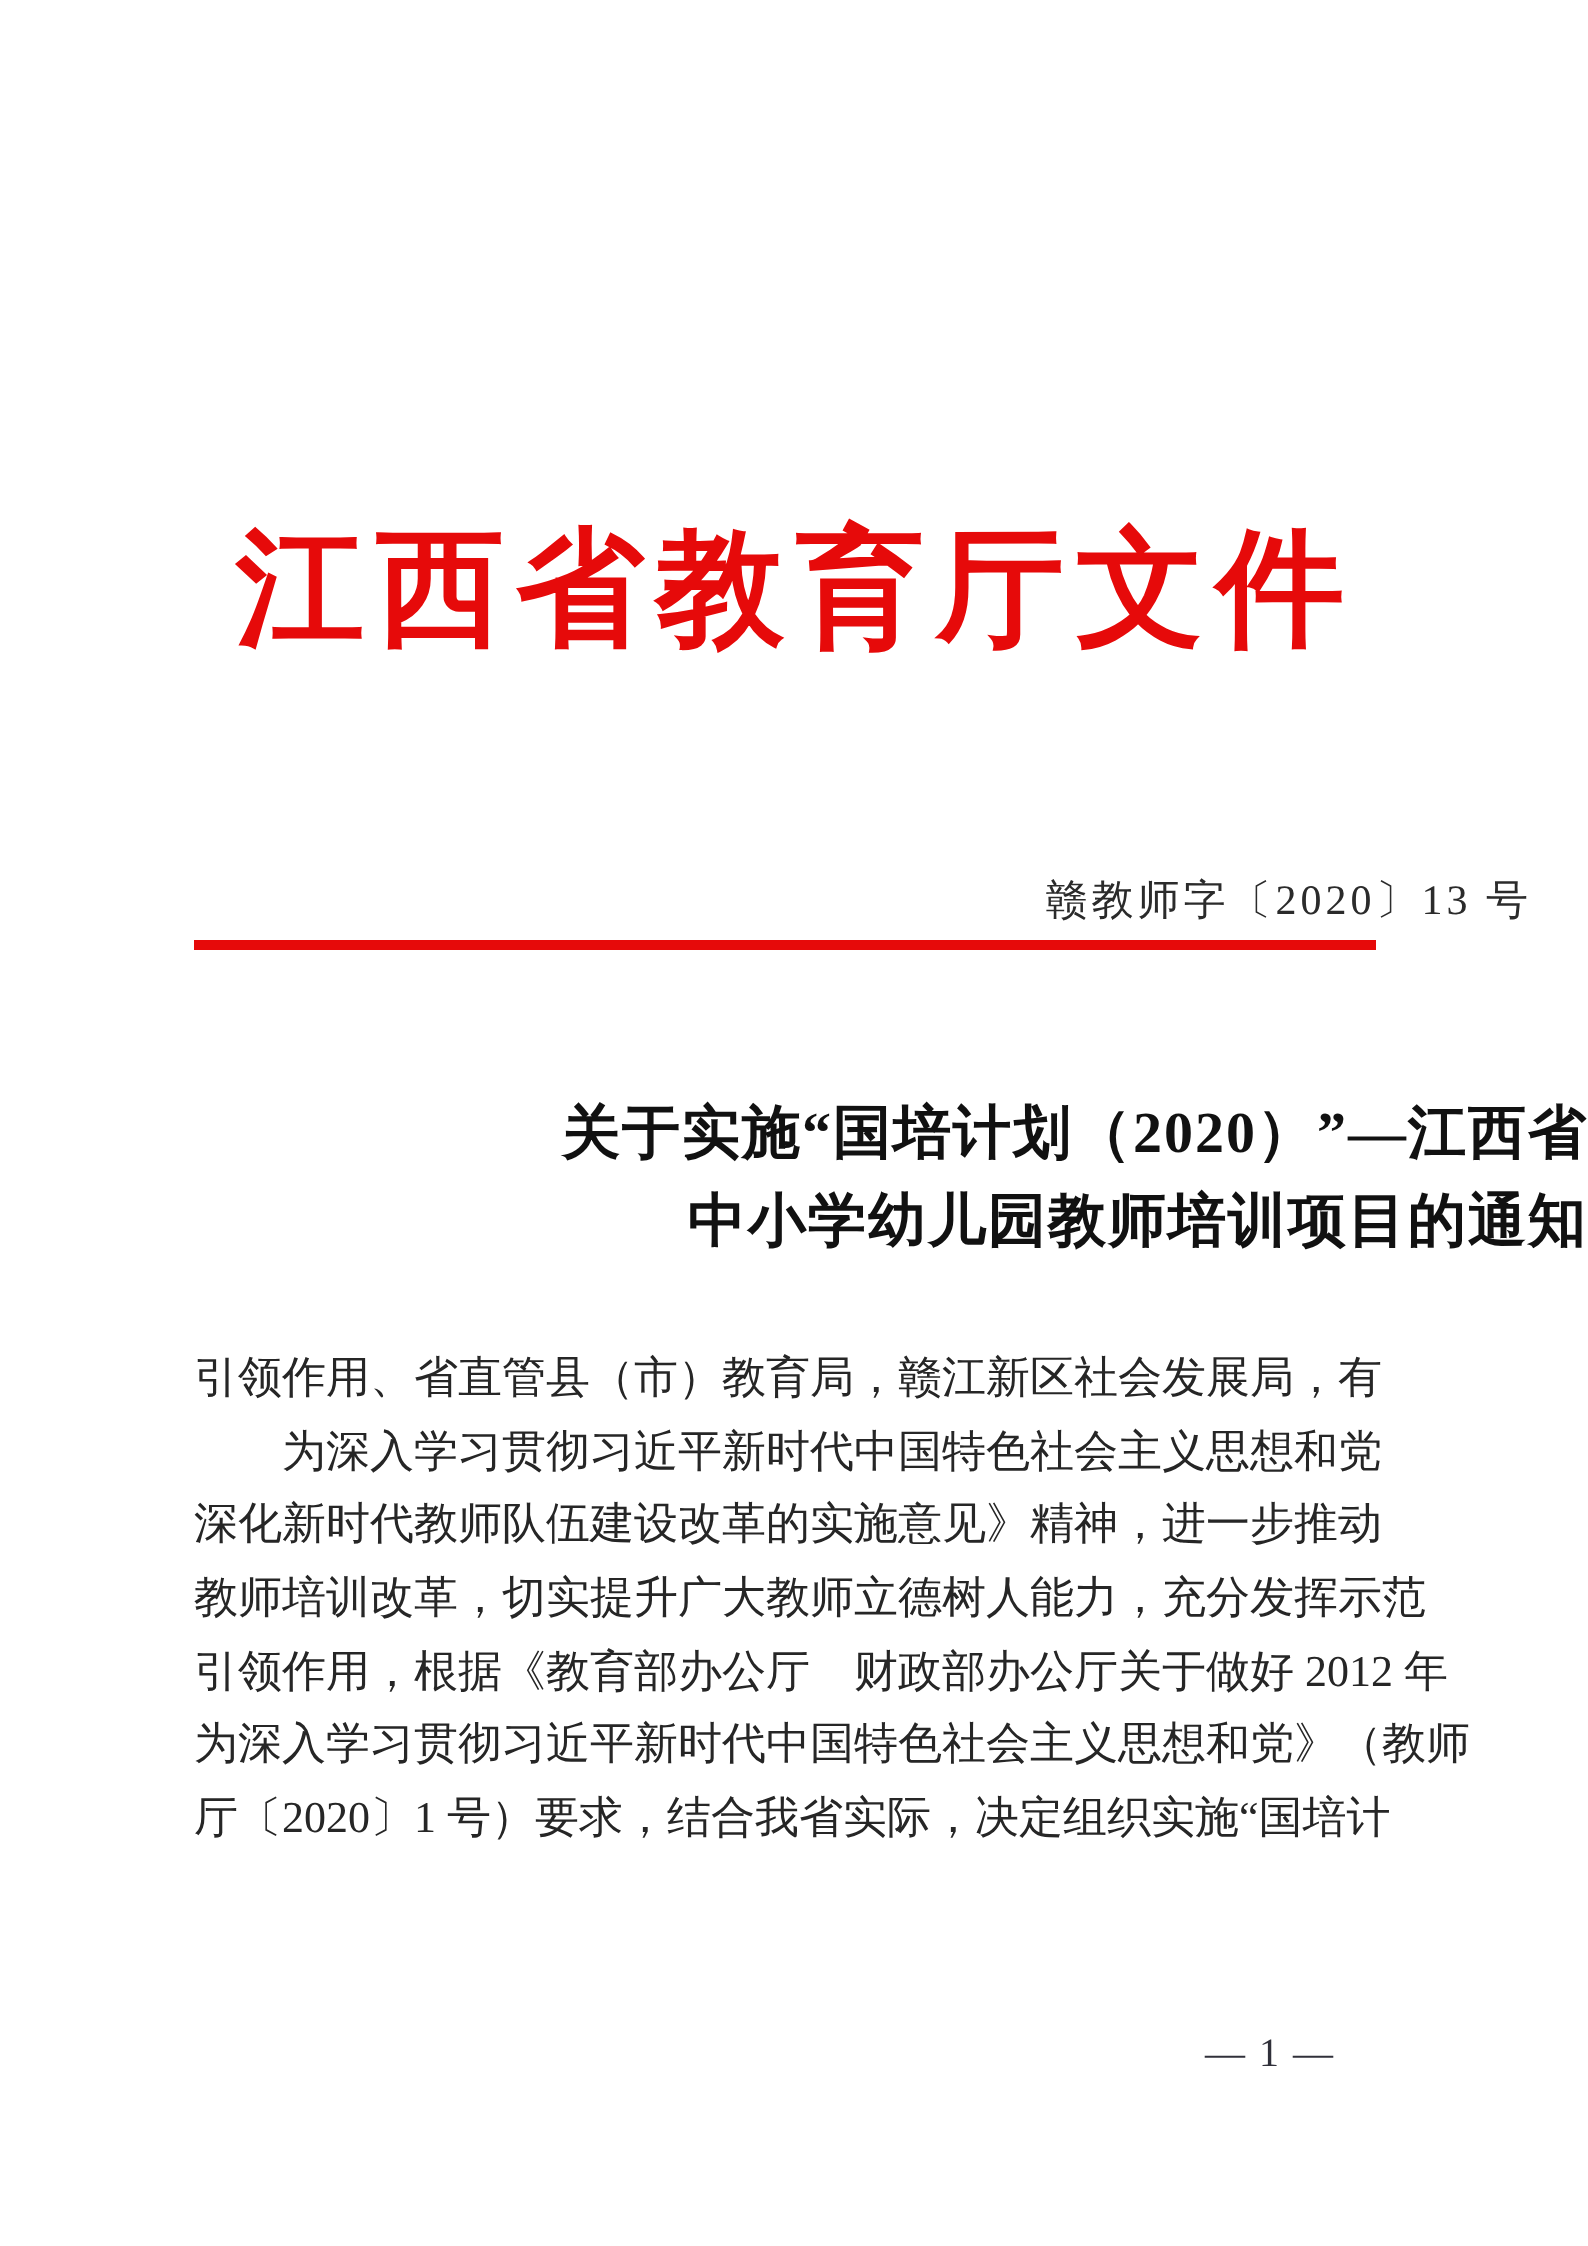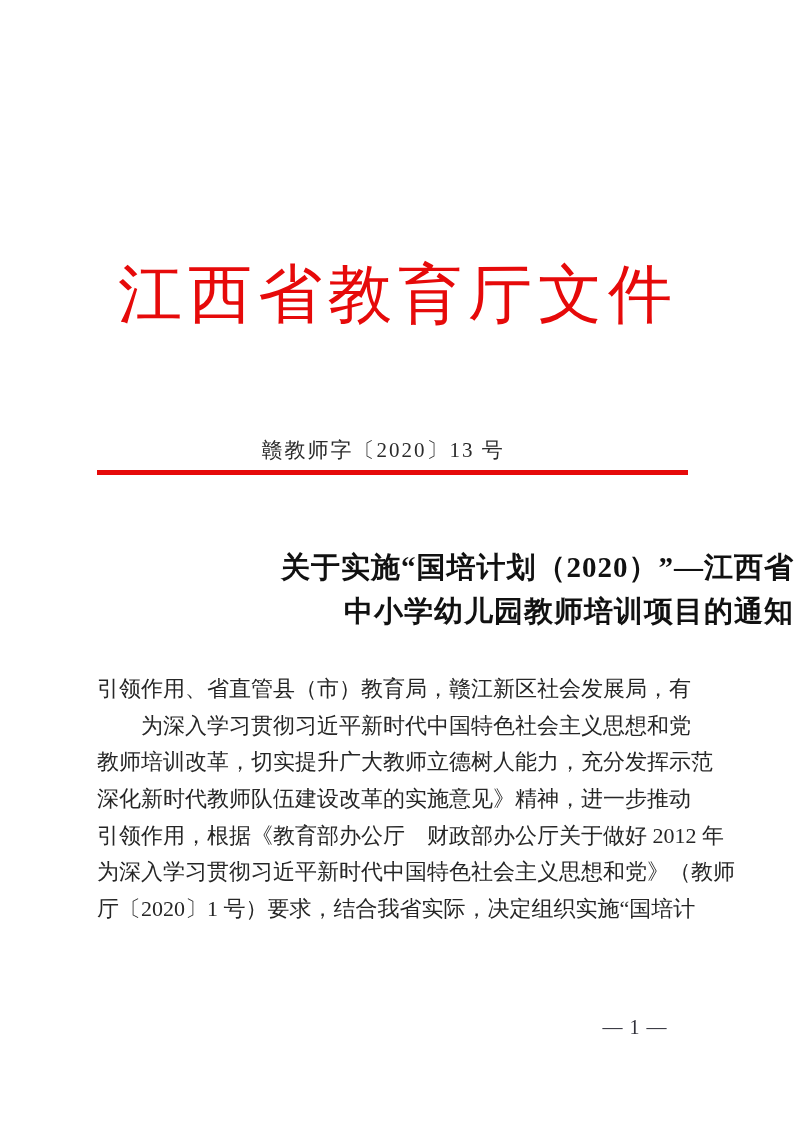--- a/index.html
+++ b/index.html
@@ -14,29 +14,29 @@
   }
   .page {
     position: absolute; inset: 0;
     background: #ffffff;
   }
   
   .agency-title {
     position: absolute; top: 240px; left: 0; width: 790px;
     height: 110px; line-height: 110px;
     text-align: center;
-    font-size: 64px; font-weight: normal;
+    font-size: 64px; font-weight: bold;
     letter-spacing: 6px; text-indent: 6px;
     color: var(--accent);
     white-space: nowrap;
   }
   
   .doc-number {
     position: absolute; top: 436px; left: 0; width: 766px;
-    text-align: center;
+    text-align: right;
     font-size: 21px; letter-spacing: 2px;
     color: #2b2b2b;
     white-space: nowrap;
   }
   
   .red-rule {
     position: absolute; top: 470px; left: 97px;
     width: 591px; height: 5px;
     background: var(--accent);
   }
@@ -83,22 +83,22 @@
   <div class="red-rule"></div>
 
   <div class="notice-title">
     <div>关于实施“国培计划（2020）”—江西省</div>
     <div>中小学幼儿园教师培训项目的通知</div>
   </div>
 
   <div class="body-col">
     <div class="bline">引领作用、省直管县（市）教育局，赣江新区社会发展局，有</div>
     <div class="bline indent">为深入学习贯彻习近平新时代中国特色社会主义思想和党</div>
+    <div class="bline">深化新时代教师队伍建设改革的实施意见》精神，进一步推动</div>
     <div class="bline">教师培训改革，切实提升广大教师立德树人能力，充分发挥示范</div>
-    <div class="bline">深化新时代教师队伍建设改革的实施意见》精神，进一步推动</div>
     <div class="bline">引领作用，根据《教育部办公厅　财政部办公厅关于做好 2012 年</div>
     <div class="bline">为深入学习贯彻习近平新时代中国特色社会主义思想和党》（教师</div>
     <div class="bline">厅〔2020〕1 号）要求，结合我省实际，决定组织实施“国培计</div>
   </div>
 
   <div class="page-number">— 1 —</div>
 
 </div>
 
 </body></html>

